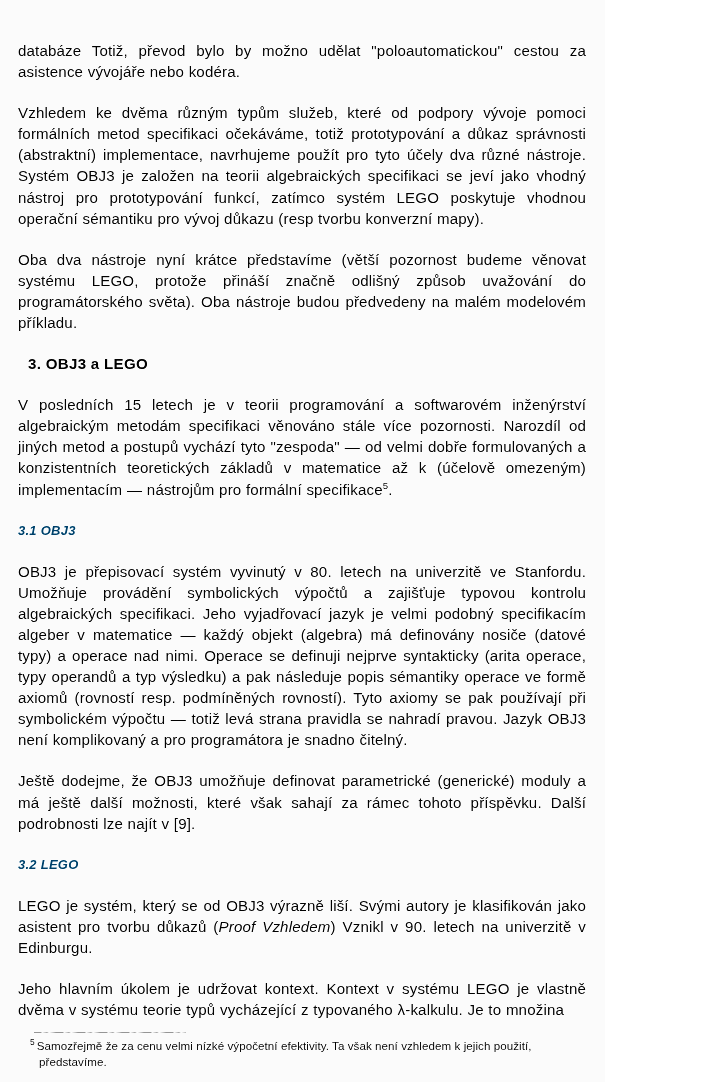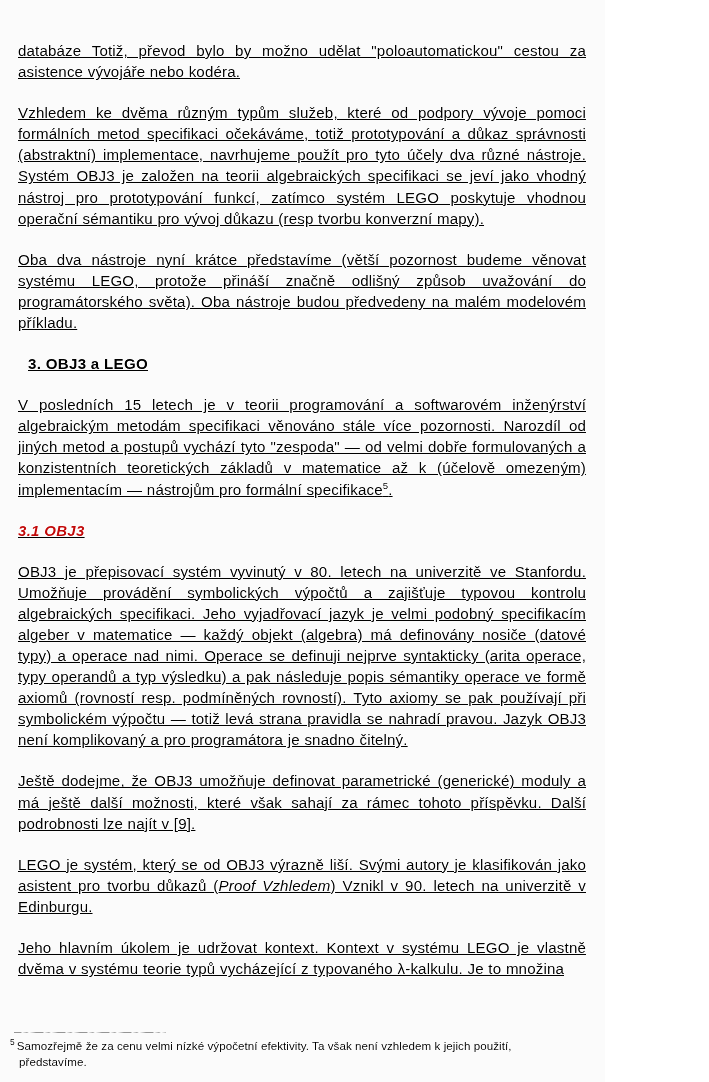--- a/index.html
+++ b/index.html
@@ -20,21 +20,20 @@
   #page {
     position: absolute;
     left: 0; top: 0;
     width: 605px;
     height: 1082px;
     background: #ffffff;
     box-sizing: border-box;
     padding: 40px 19px 0 18px;
     
     filter: contrast(1.18) brightness(0.985);
-    text-decoration: underline;
   }
 
   .body-text {
     font-size: 15.1px;
     line-height: 21.1px;
     text-align: justify;
     text-justify: inter-word;
     margin: 0 0 20px 0;
     letter-spacing: 0.01em;
     word-spacing: 0.02em;
@@ -46,41 +45,41 @@
     font-size: 15.1px;
     line-height: 21px;
     font-weight: bold;
     font-style: normal;
     margin: 0 0 20px 10px;
     letter-spacing: 0.02em;
     color: #0a0a0a;
   }
 
   h3.sub-head {
-    font-size: 15px;
+    font-size: 13px;
     line-height: 21px;
     font-weight: bold;
     font-style: italic;
     margin: 0 0 20px 0;
     letter-spacing: 0.02em;
-    color: #b91c1c;
+    color: #0c4a6e;
   }
 
   .sup {
     font-size: 9.6px;
     vertical-align: super;
     line-height: 0;
   }
 
   .ital { font-style: italic; }
 
   
   #footnote-area {
     position: absolute;
-    left: 10px;
+    left: 30px;
     right: 19px;
     bottom: 12px;
   }
   .footnote-rule {
     width: 152px;
     height: 1px;
     background: #6b6b6b;
     margin: 0 0 5px 4px;
     opacity: 0.72;
     
@@ -126,20 +125,21 @@
   <h2 class="section-head">3. OBJ3 a LEGO</h2>
 
   <p class="body-text"><span>V posledních 15 letech je v teorii programování a softwarovém inženýrství algebraickým metodám specifikaci věnováno stále více pozornosti. Narozdíl od jiných metod a postupů vychází tyto "zespoda" — od velmi dobře formulovaných a konzistentních teoretických základů v matematice až k (účelově omezeným) implementacím — nástrojům pro formální specifikace</span><span class="sup">5</span><span>.</span></p>
 
   <h3 class="sub-head">3.1 OBJ3</h3>
 
   <p class="body-text">OBJ3 je přepisovací systém vyvinutý v 80. letech na univerzitě ve Stanfordu. Umožňuje provádění symbolických výpočtů a zajišťuje typovou kontrolu algebraických specifikaci. Jeho vyjadřovací jazyk je velmi podobný specifikacím algeber v matematice — každý objekt (algebra) má definovány nosiče (datové typy) a operace nad nimi. Operace se definuji nejprve syntakticky (arita operace, typy operandů a typ výsledku) a pak následuje popis sémantiky operace ve formě axiomů (rovností resp. podmíněných rovností). Tyto axiomy se pak používají při symbolickém výpočtu — totiž levá strana pravidla se nahradí pravou. Jazyk OBJ3 není komplikovaný a pro programátora je snadno čitelný.</p>
 
   <p class="body-text">Ještě dodejme, že OBJ3 umožňuje definovat parametrické (generické) moduly a má ještě další možnosti, které však sahají za rámec tohoto příspěvku. Další podrobnosti lze najít v [9].</p>
 
+  <h3 class="sub-head">3.2 LEGO</h3>
 
   <p class="body-text"><span>LEGO je systém, který se od OBJ3 výrazně liší. Svými autory je klasifikován jako asistent pro tvorbu důkazů (</span><span class="ital">Proof Vzhledem</span><span>)  Vznikl v 90. letech na univerzitě v Edinburgu.</span></p>
 
   <p class="body-text">Jeho hlavním úkolem je udržovat kontext. Kontext v systému LEGO je vlastně dvěma v systému  teorie  typů  vycházející  z  typovaného  λ-kalkulu.  Je  to  množina</p>
 
   <div id="footnote-area">
     <div class="footnote-rule"></div>
     <p class="footnote-text"><span class="fn-marker">5</span><span>Samozřejmě že za cenu velmi nízké výpočetní efektivity. Ta však není vzhledem k jejich použití,</span><span class="cont">představíme.</span></p>
   </div>
 

